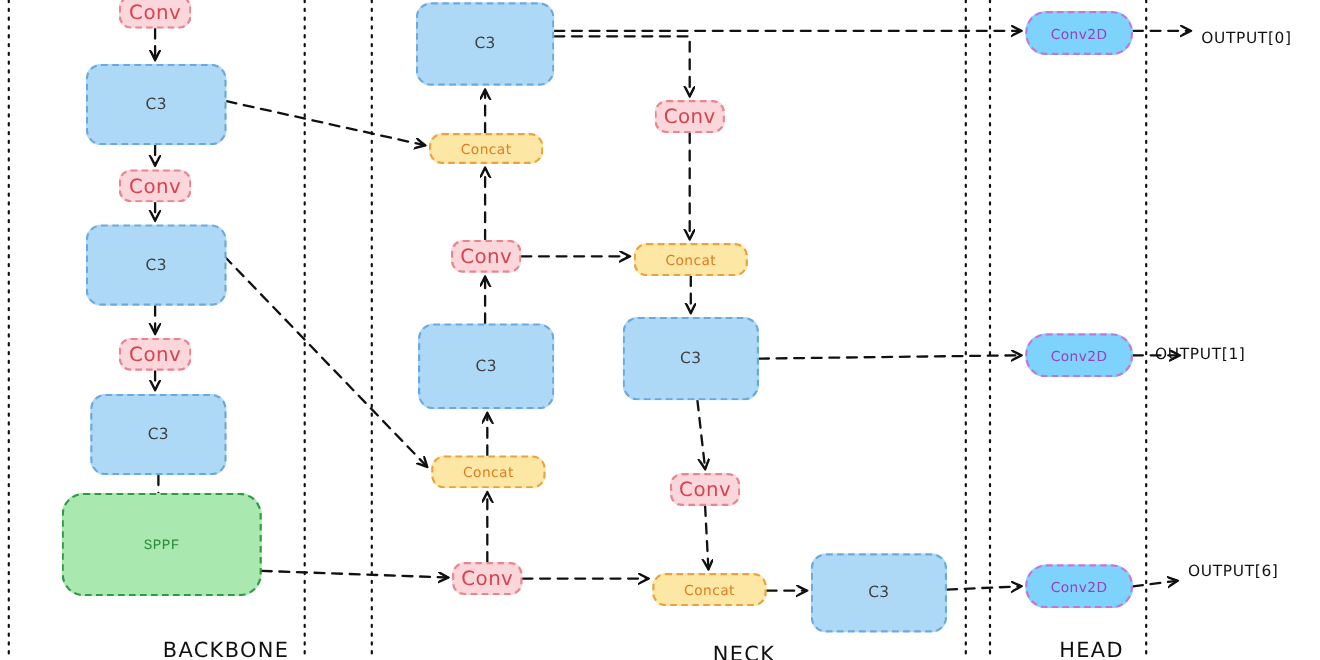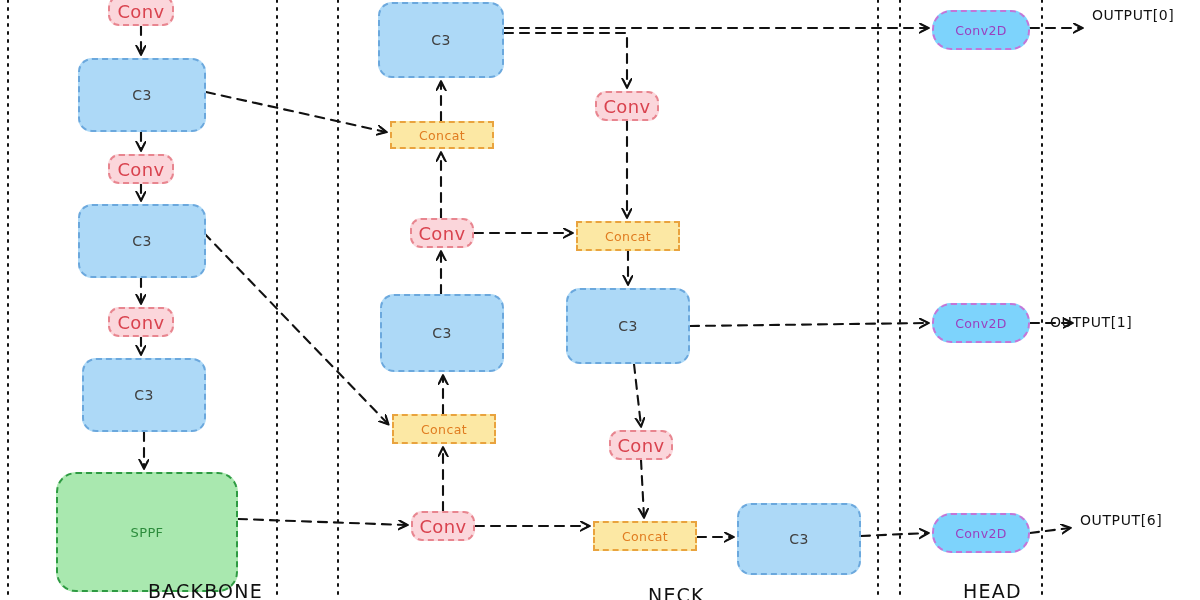--- a/index.html
+++ b/index.html
@@ -10,21 +10,21 @@
   .node{position:absolute;box-sizing:border-box;display:flex;
         align-items:center;justify-content:center;border-radius:14px;
         border-width:2px;border-style:dashed;}
   .node span{font-size:13px;letter-spacing:.4px;white-space:nowrap;}
   .n-c3{background:#ADD9F7;border-color:#6BA8DD;color:#404040;}
   .n-c3 span{font-size:14px;}
   .n-conv{background:#FBD6DB;border-color:#E8858F;color:#D9434F;border-radius:11px;}
   .n-conv span{font-size:18px;}
   .n-sppf{background:#A9E8AF;border-color:#2E9B42;color:#2C8C3C;border-radius:20px;border-width:2.5px;}
   .n-sppf span{font-size:13px;}
-  .n-concat{background:#FCE8A4;border-color:#E9A33E;color:#E07C20;border-radius:0;}
+  .n-concat{background:#FCE8A4;border-color:#E9A33E;color:#E07C20;border-radius:12px;}
   .n-concat span{font-size:12.5px;}
   .n-conv2d{background:#7dd3fc;border-color:#C276D8;color:#9A3FBE;border-radius:19px;}
   .n-conv2d span{font-size:12.5px;}
   .outlabel{position:absolute;font-size:14px;color:#111;letter-spacing:.6px;
             white-space:nowrap;}
   .seclabel{position:absolute;font-size:19px;color:#111;letter-spacing:1.2px;
             white-space:nowrap;}
 </style>
 </head>
 <body>
@@ -99,21 +99,21 @@
       </div>
       <div class="node n-c3" style="left: 78px; top: 204px; width: 128px; height: 74px;">
         <span>C3</span>
       </div>
       <div class="node n-conv" style="left: 108px; top: 307px; width: 66px; height: 30px;">
         <span>Conv</span>
       </div>
       <div class="node n-c3" style="left: 82px; top: 358px; width: 124px; height: 74px;">
         <span>C3</span>
       </div>
-      <div class="node n-sppf" style="left: 56px; top: 472px; width: 182px; height: 120px;">
+      <div class="node n-sppf" style="left: 56px; top: 448px; width: 182px; height: 94px; font-family: Liberation Mono, monospace;">
         <span>SPPF</span>
       </div>
       <div class="node n-c3" style="left: 378px; top: 2px; width: 126px; height: 76px;">
         <span>C3</span>
       </div>
       <div class="node n-concat" style="left: 390px; top: 121px; width: 104px; height: 28px;">
         <span>Concat</span>
       </div>
       <div class="node n-conv" style="left: 410px; top: 218px; width: 64px; height: 30px;">
         <span>Conv</span>
@@ -149,21 +149,21 @@
         <span>Conv2D</span>
       </div>
       <div class="node n-conv2d" style="left: 932px; top: 303px; width: 98px; height: 40px;">
         <span>Conv2D</span>
       </div>
       <div class="node n-conv2d" style="left: 932px; top: 513px; width: 98px; height: 40px;">
         <span>Conv2D</span>
       </div>
     </div>
 
-  <div class="outlabel" style="left:1092px;top:7px;">OUTPUT[0]</div>
+  <div class="outlabel" style="left:1092px;top:27px;">OUTPUT[0]</div>
   <div class="outlabel" style="left:1050px;top:314px;">OUTPUT[1]</div>
   <div class="outlabel" style="left:1080px;top:512px;">OUTPUT[6]</div>
 
   <div class="seclabel" style="left:148px;top:580px;">BACKBONE</div>
   <div class="seclabel" style="left:648px;top:584px;">NECK</div>
   <div class="seclabel" style="left:963px;top:580px;">HEAD</div>
 
 </div>
 
 </body></html>

